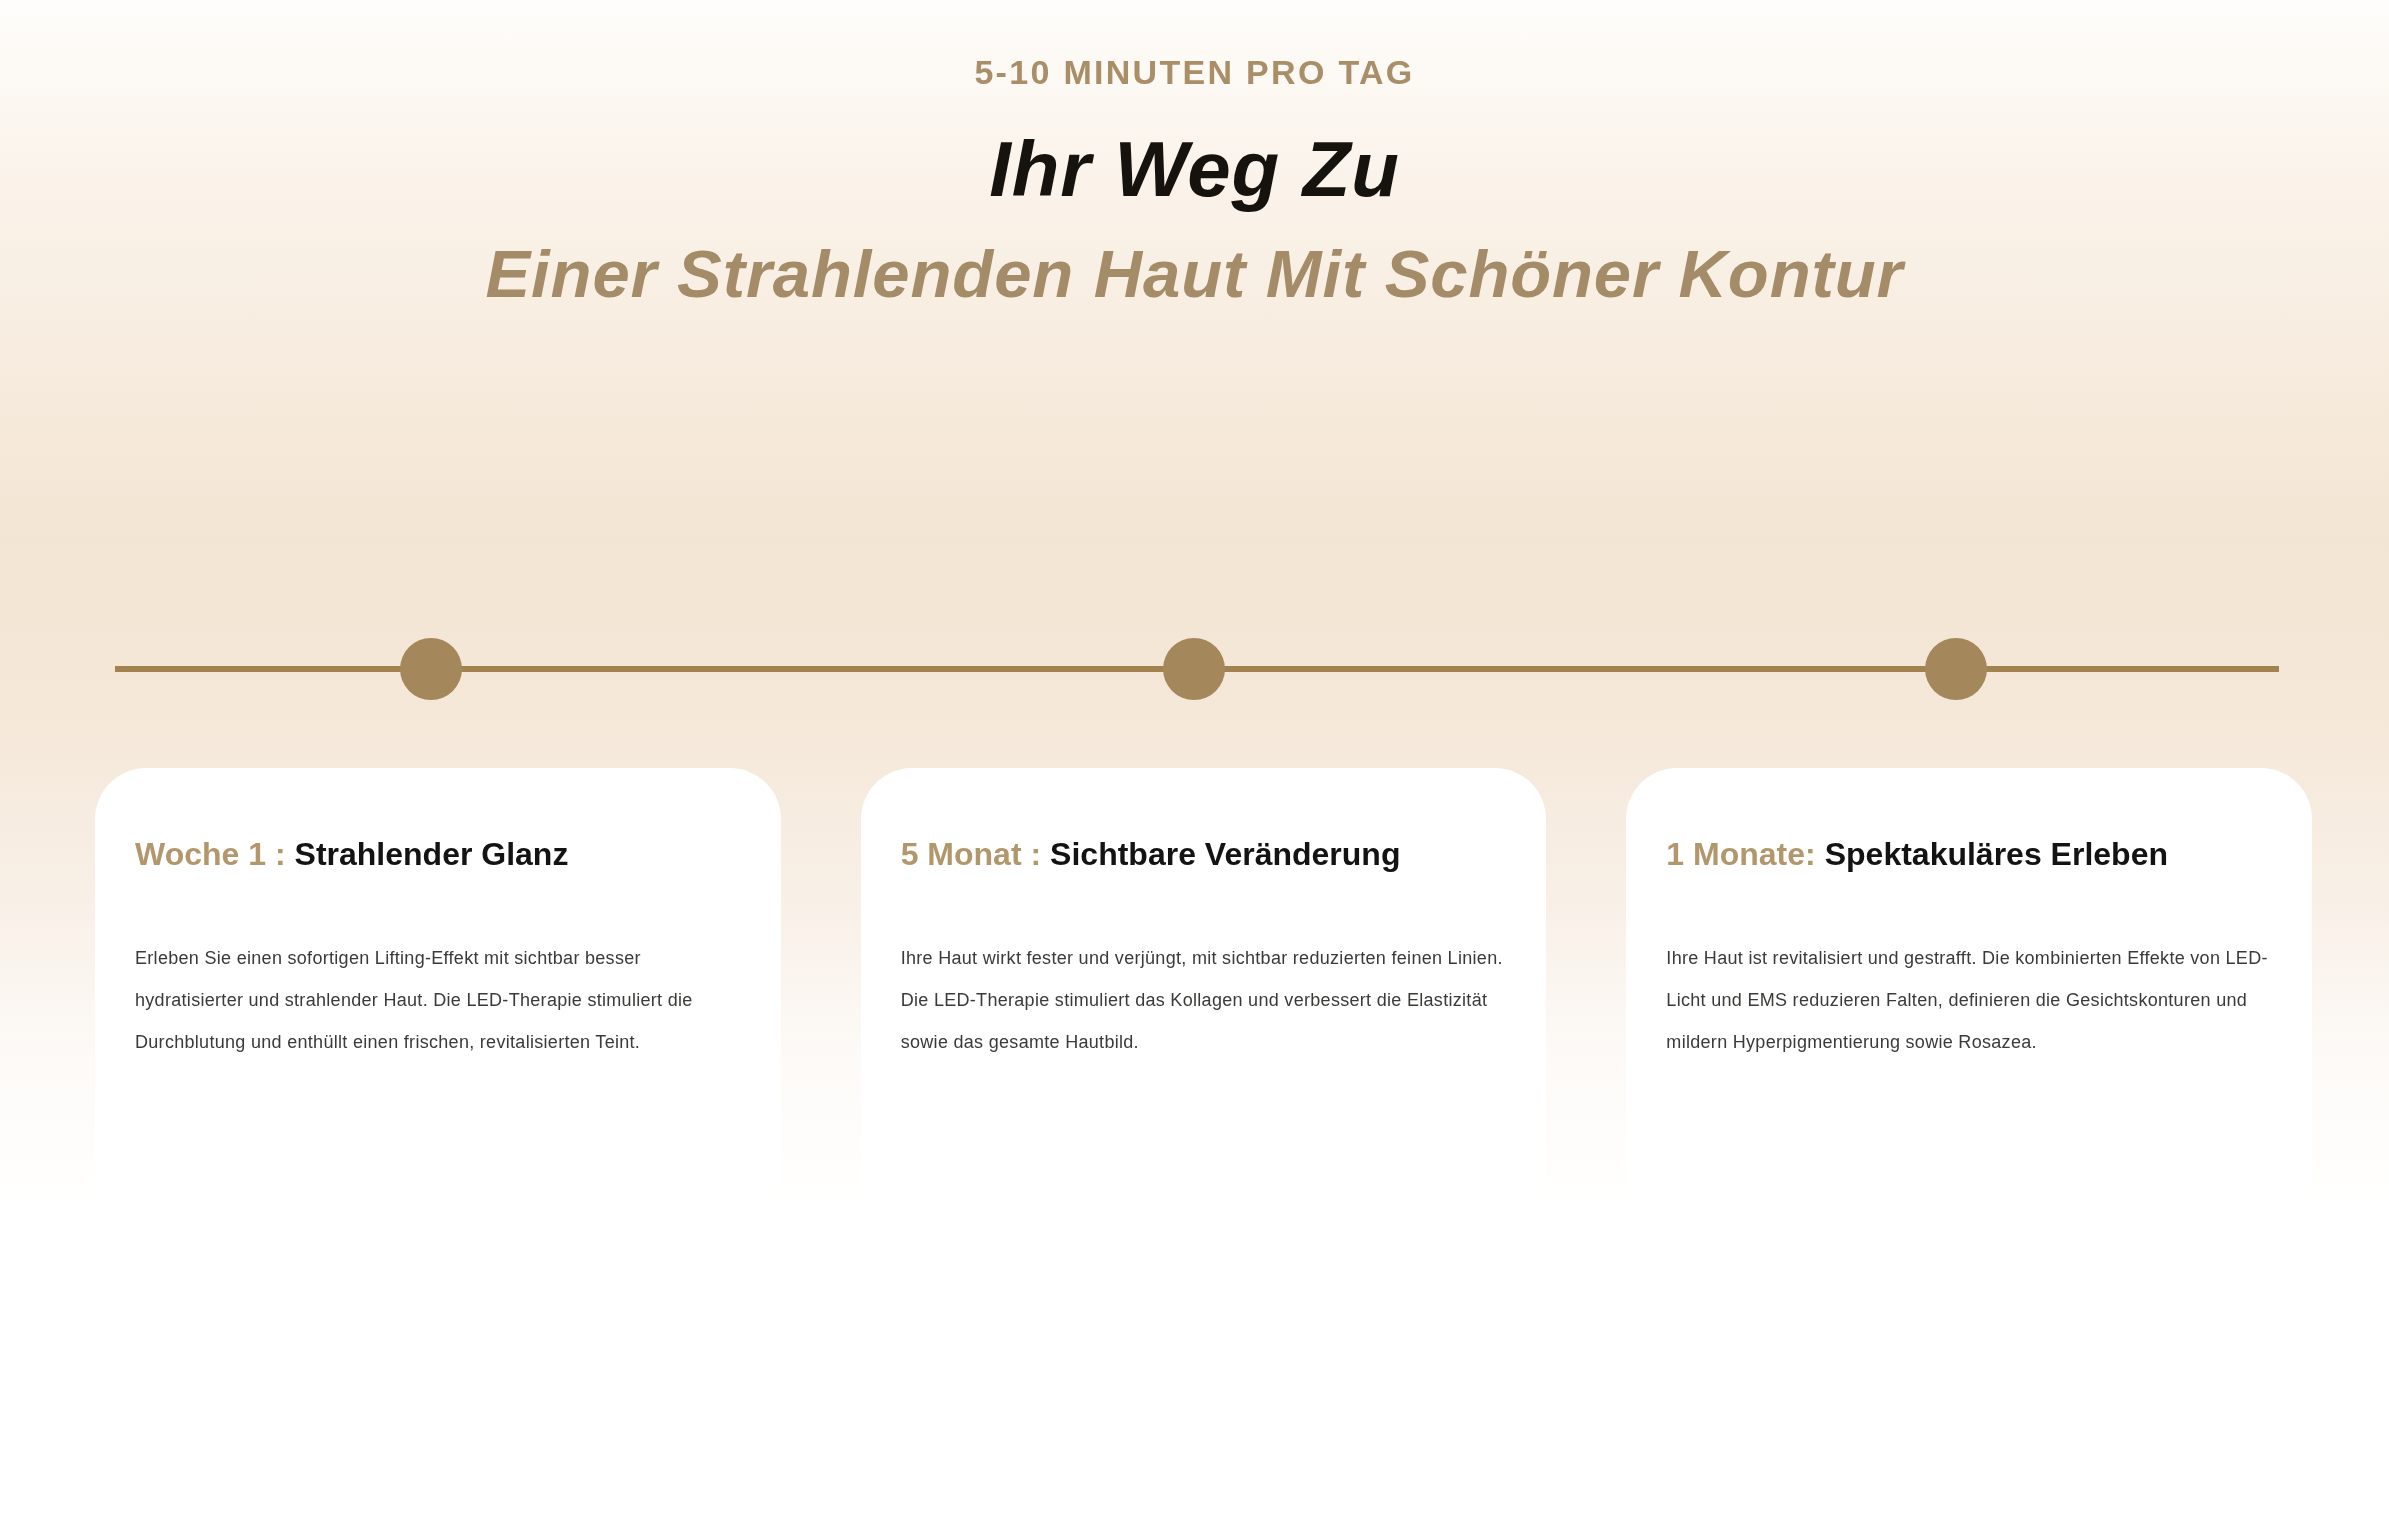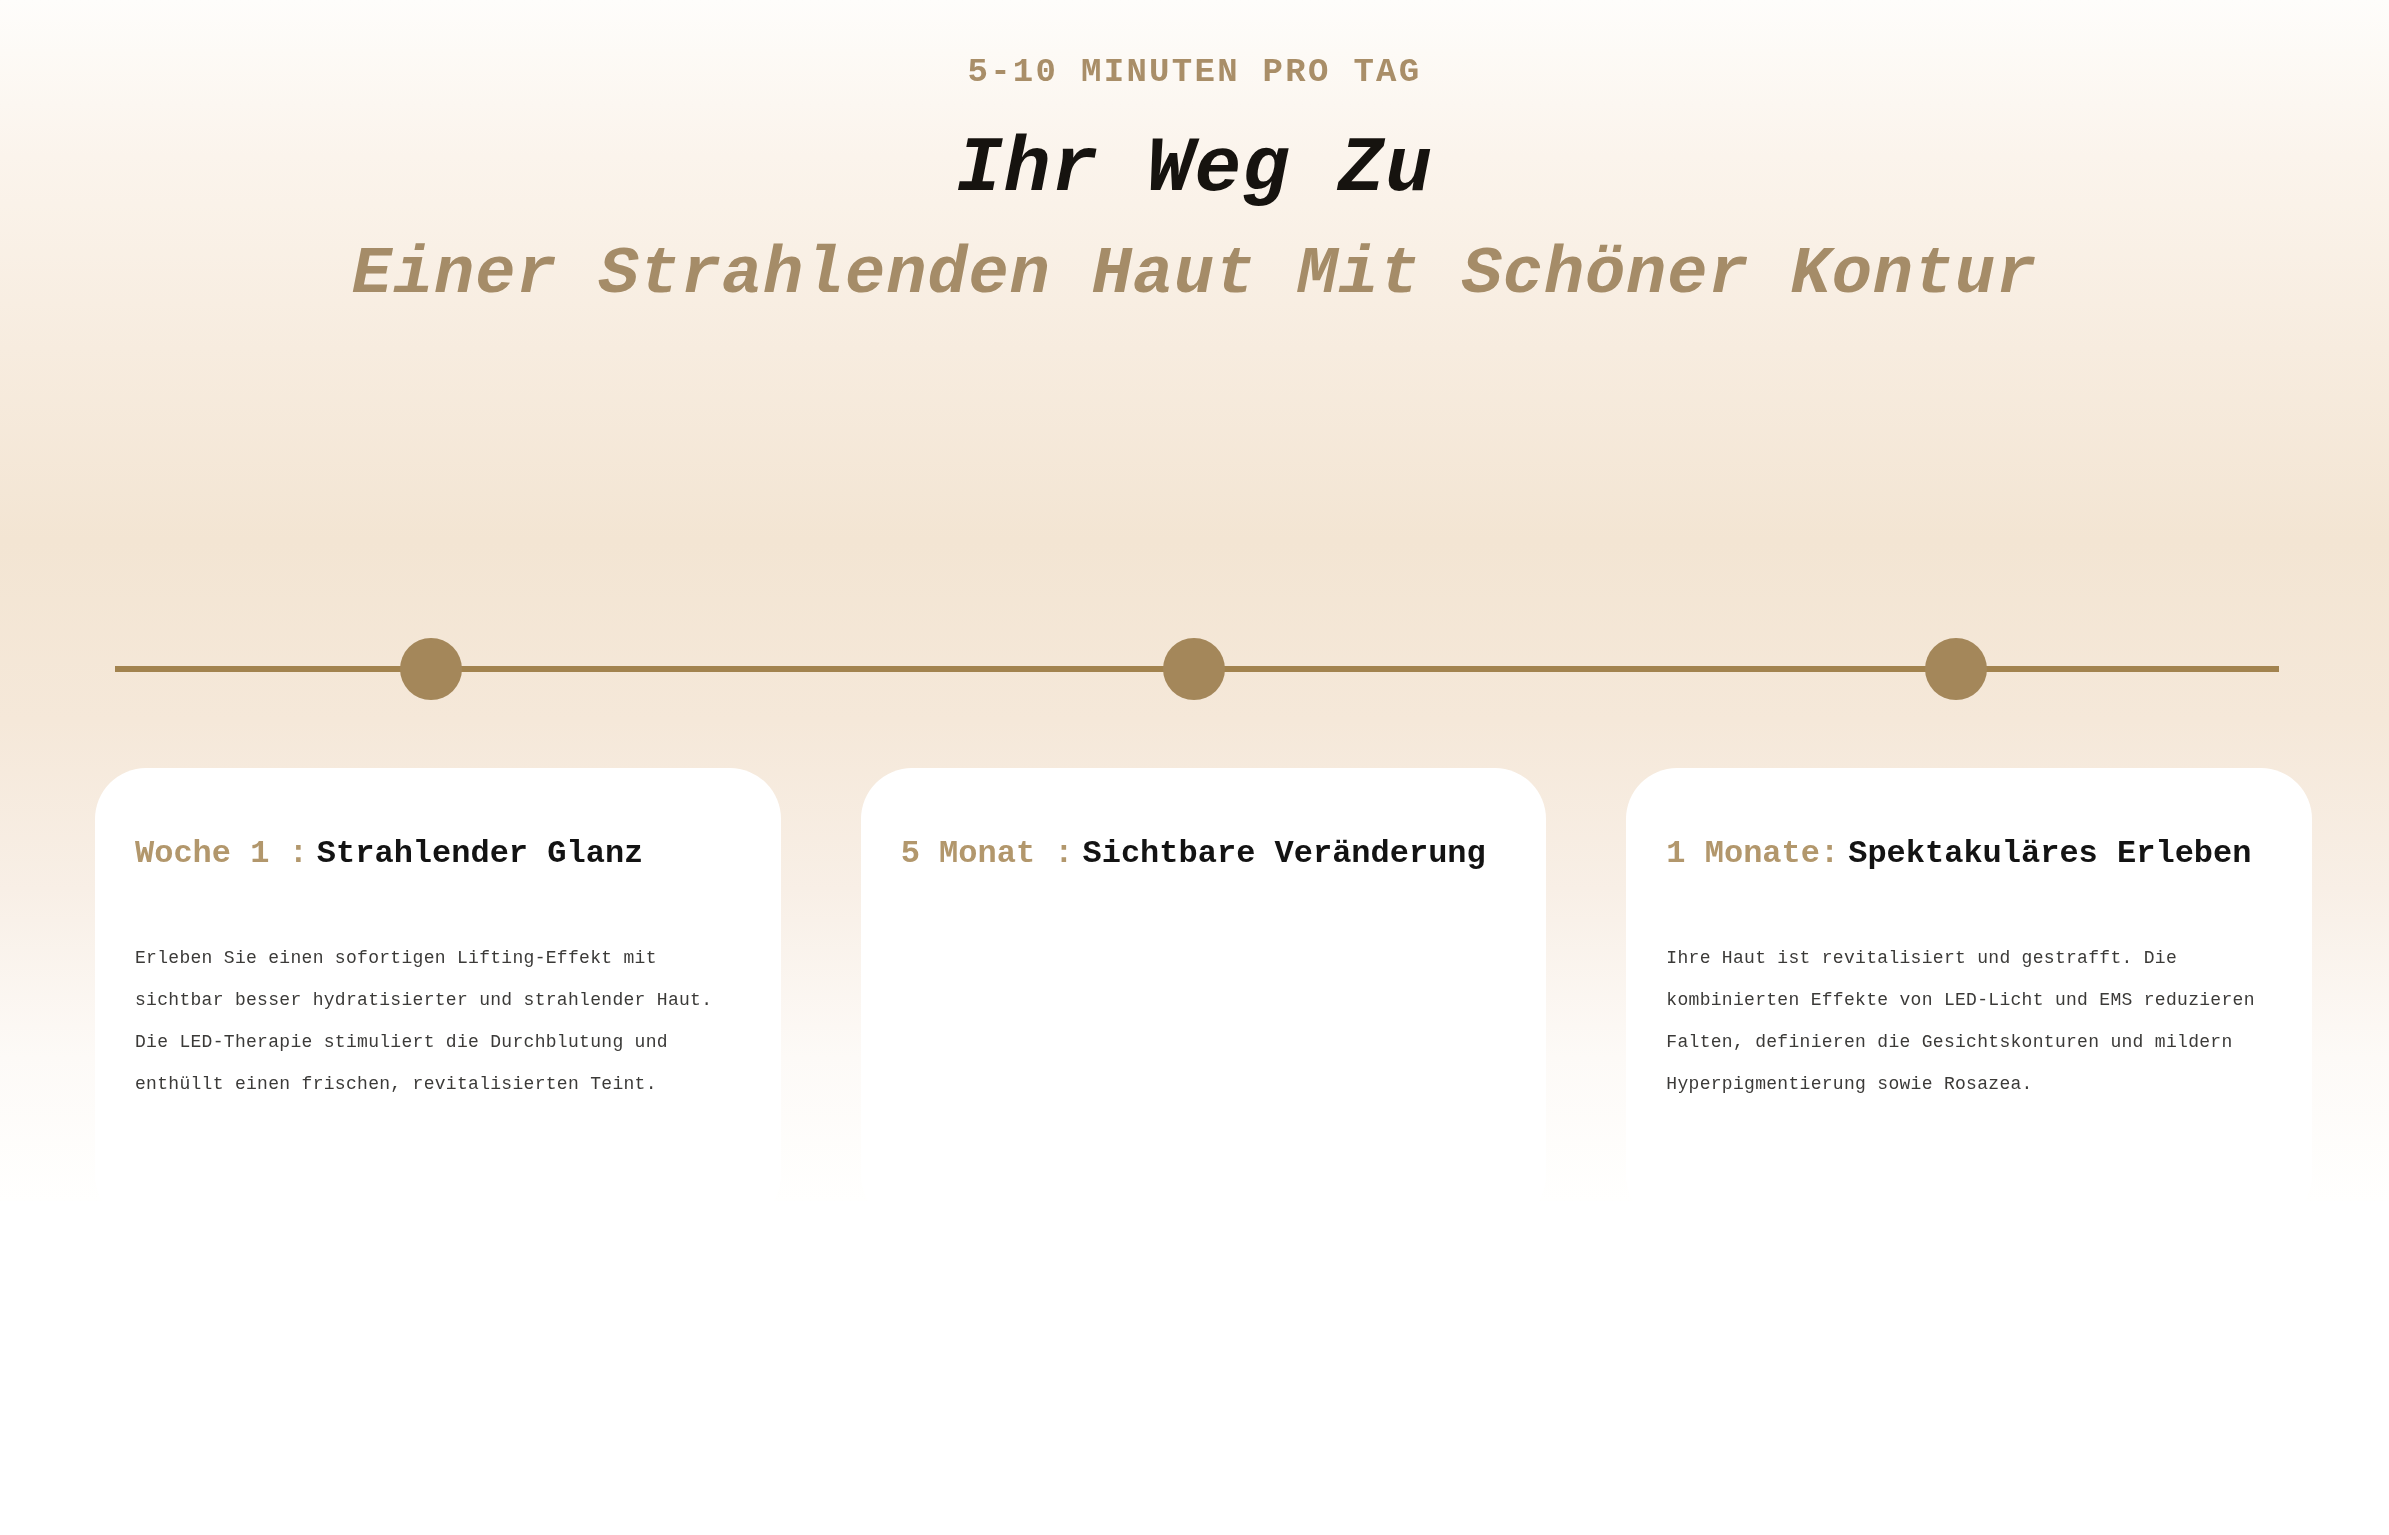--- a/index.html
+++ b/index.html
@@ -2,21 +2,21 @@
 <html lang="de" style="font-size:14.6px"><head>
 <meta charset="utf-8">
 <style>
   * { margin: 0; padding: 0; box-sizing: border-box; }
   html, body { background: #ffffff; }
   .page {
     position: relative;
     width: 2389px;
     height: 1201px;
     overflow: hidden;
-    font-family: Liberation Mono, monospace;
+    font-family: Liberation Sans, sans-serif;
     background: linear-gradient(180deg,
       #fefdfb 0%,
       #fbf4ec 13%,
       #f7ecdf 29%,
       #f3e5d3 45%,
       #f5e8d9 60%,
       #f8efe6 74%,
       #fdfaf7 88%,
       #fffffe 100%);
   }
@@ -135,20 +135,21 @@
       <div class="card-title">
         <span class="card-title-prefix">Woche 1 :</span><span>Strahlender Glanz</span>
       </div>
       <p class="card-body">Erleben Sie einen sofortigen Lifting-Effekt mit sichtbar besser hydratisierter und strahlender Haut. Die LED-Therapie stimuliert die Durchblutung und enthüllt einen frischen, revitalisierten Teint.</p>
     </div>
 
     <div class="card">
       <div class="card-title">
         <span class="card-title-prefix">5 Monat :</span><span>Sichtbare Veränderung</span>
       </div>
+      <p class="card-body">Ihre Haut wirkt fester und verjüngt, mit sichtbar reduzierten feinen Linien. Die LED-Therapie stimuliert das Kollagen und verbessert die Elastizität sowie das gesamte Hautbild.</p>
     </div>
 
     <div class="card">
       <div class="card-title">
         <span class="card-title-prefix">1 Monate:</span><span>Spektakuläres Erleben</span>
       </div>
       <p class="card-body">Ihre Haut ist revitalisiert und gestrafft. Die kombinierten Effekte von LED-Licht und EMS reduzieren Falten, definieren die Gesichtskonturen und mildern Hyperpigmentierung sowie Rosazea.</p>
     </div>
 
   </div>

